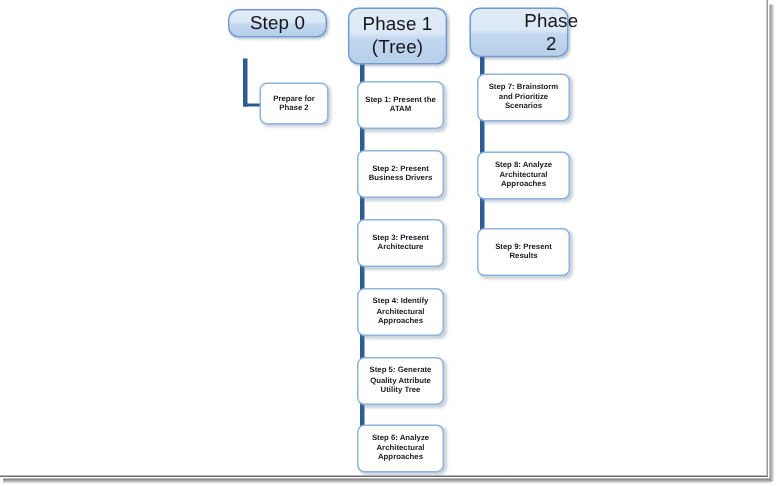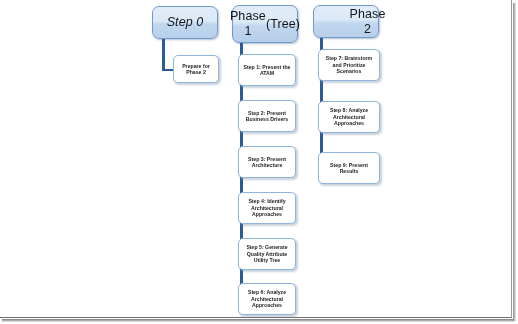--- a/index.html
+++ b/index.html
@@ -90,28 +90,28 @@
     position: absolute;
     height: 2.5px;
     background: #2d5c94;
   }
 </style>
 </head>
 <body>
 
 <div id="diagram-frame">
 
-  <div class="phase-header" style="left:152px; top:6px; width:66px; height:33px;font-style:italic;">Step 0</div>
+  <div class="phase-header" style="left:152px; top:6px; width:66px; height:19px;">Step 0</div>
 
   <div class="conn-v" style="left:162px; top:39px; height:32px;"></div>
   <div class="conn-h" style="left:162px; top:68.5px; width:12px;"></div>
 
   <div class="step-box" style="left:173px; top:55px; width:46px; height:28px;">Prepare for Phase 2</div>
 
-  <div class="phase-header" style="left:232px; top:5px; width:66px; height:38px; ">
+  <div class="phase-header" style="left:232px; top:5px; width:66px; height:38px; flex-direction:column;">
     <span>Phase 1</span>
     <span>(Tree)</span>
   </div>
 
   <div class="conn-v" style="left:240px; top:43px; height:253px;"></div>
 
   <div class="conn-h" style="left:240px; top:70px; width:9px;"></div>
   <div class="step-box" style="left:238px; top:54px; width:58px; height:32px;">Step 1: Present the ATAM</div>
 
   <div class="conn-h" style="left:240px; top:116px; width:9px;"></div>

